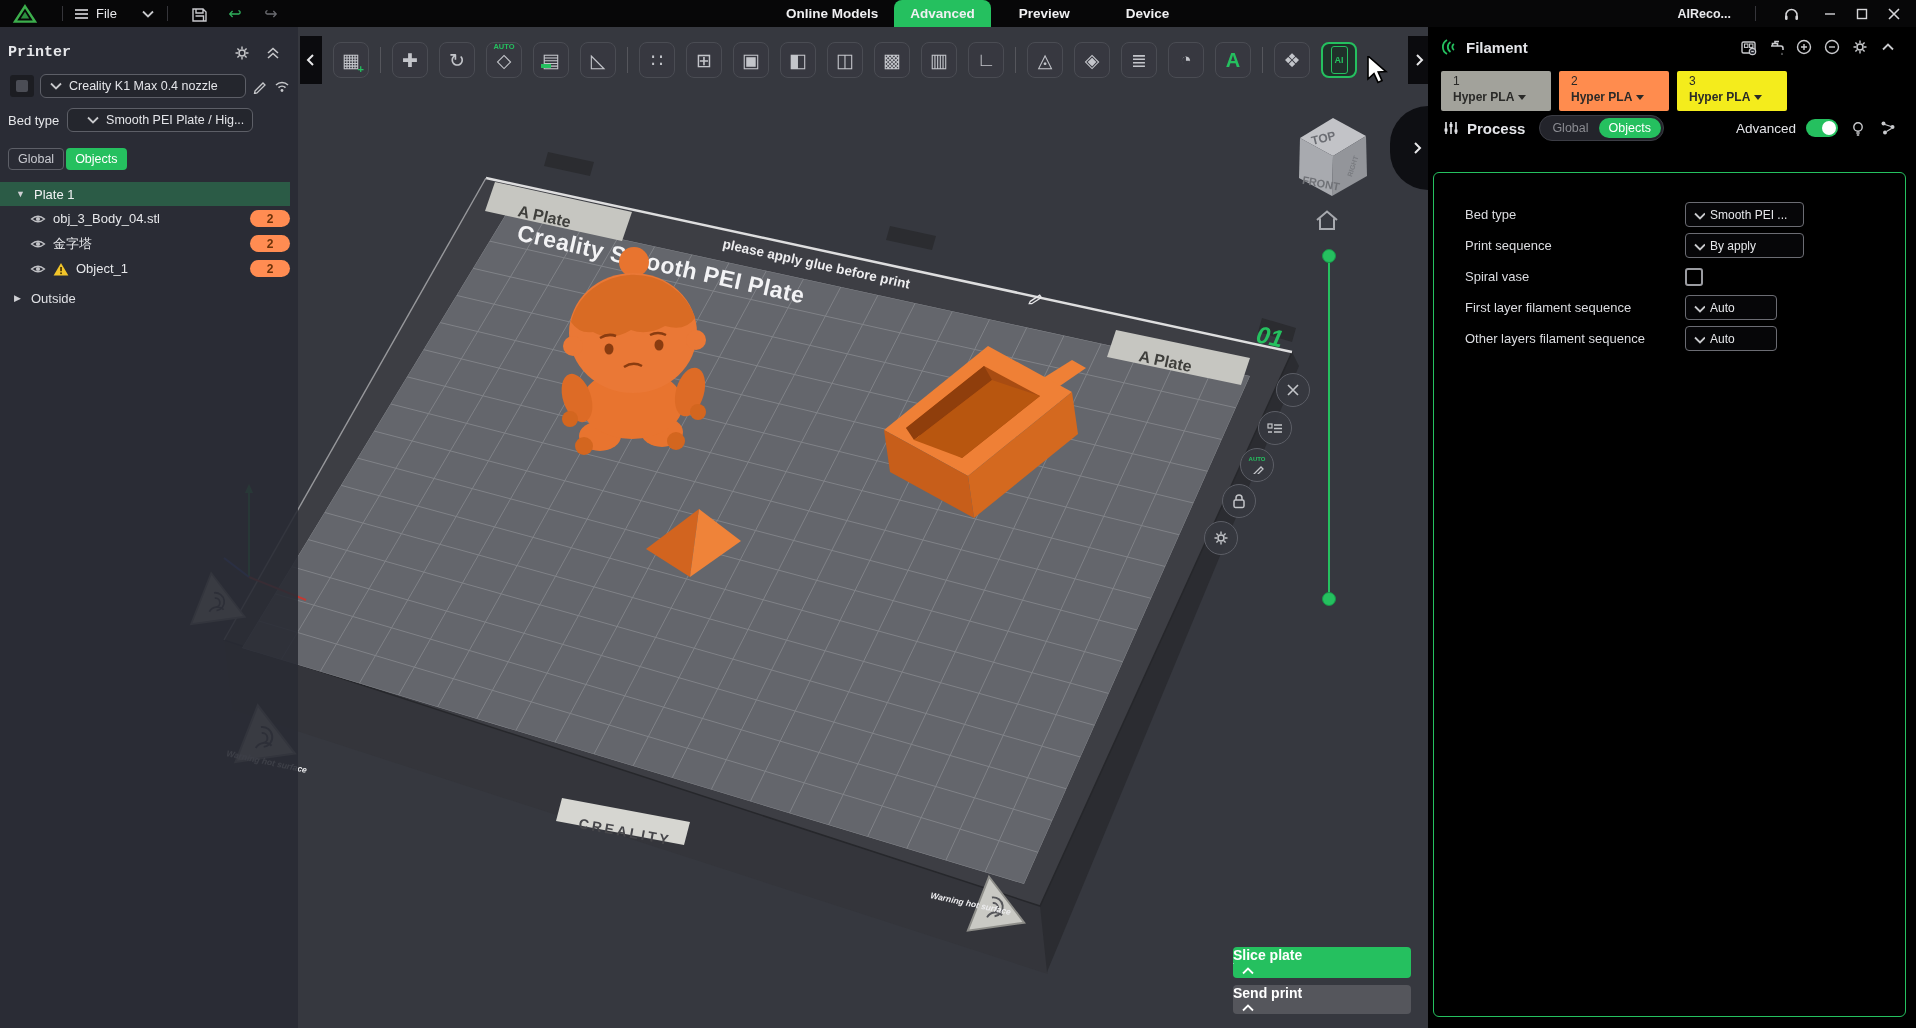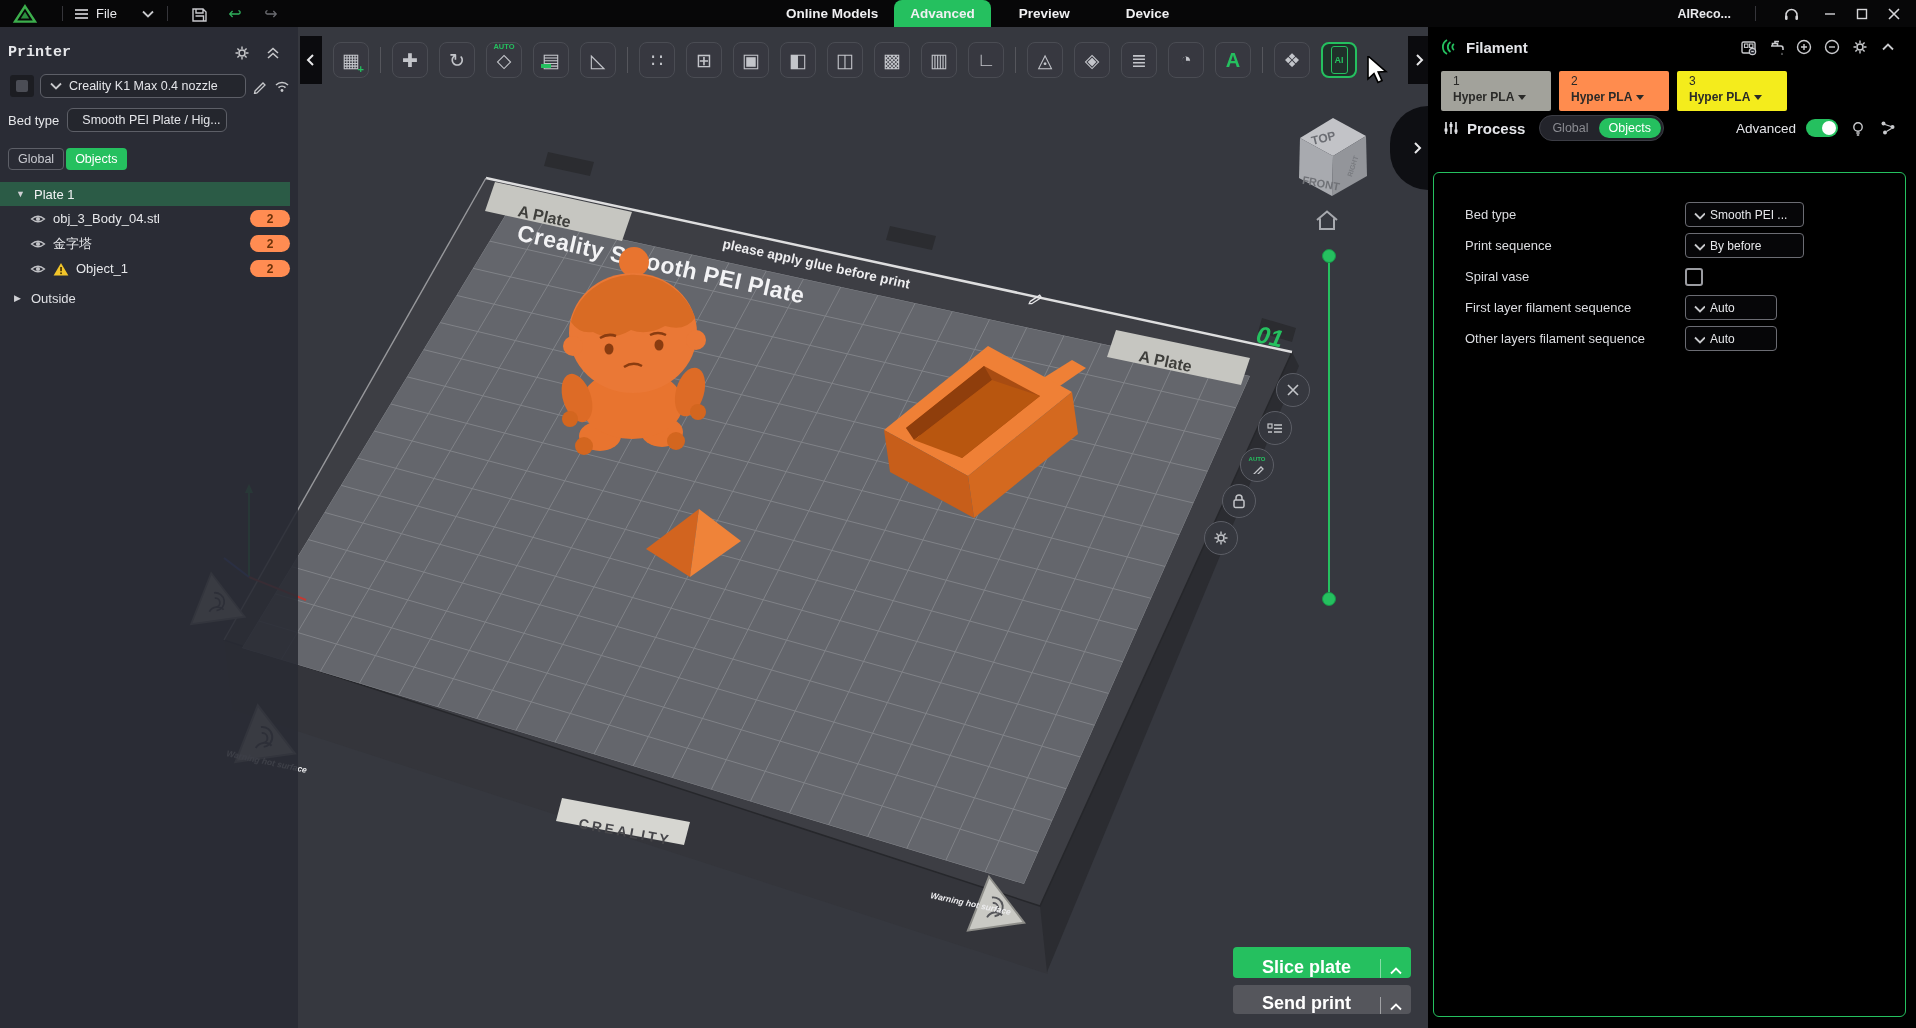--- a/index.html
+++ b/index.html
@@ -23,21 +23,21 @@
 
   
   #scene{position:absolute;left:0;top:0;z-index:1;}
 
   
   .wg{position:absolute;z-index:2;}
   .arcbtn{width:34px;height:34px;border-radius:50%;background:rgba(54,56,63,.92);border:1px solid #5c5e66;display:flex;flex-direction:column;align-items:center;justify-content:center;color:#bfc1c6;font-size:14px;}
   #slider-line{left:1328px;top:256px;width:2px;height:344px;background:#25c05f;}
   .slider-dot{width:14px;height:14px;border-radius:50%;background:#25c05f;border:1px solid #179549;}
   #collapse-right{left:1390px;top:106px;width:38px;height:84px;border-radius:84px 0 0 84px;background:#0e0f13;display:flex;align-items:center;justify-content:flex-end;padding-right:4px;color:#e8e8ea;}
-  .bigbtn{left:1233px;width:178px;border-radius:4px;display:flex;align-items:flex-end;color:#fff;font-weight:bold;font-size:18px;}
+  .bigbtn{left:1233px;width:178px;border-radius:4px;display:flex;align-items:flex-start;color:#fff;font-weight:bold;font-size:14px;flex-direction:column;}
   .bigbtn .lbl{flex:1;text-align:center;}
   .bigbtn .dv{width:1px;height:60%;background:rgba(255,255,255,.45);}
   .bigbtn .chv{width:30px;display:flex;align-items:center;justify-content:center;}
   #slice-btn{top:947px;height:31px;background:#25c05f;}
   #send-btn{top:985px;height:29px;background:#55565c;}
 
   
   #toolbar{position:absolute;left:300px;top:36px;width:1130px;height:48px;z-index:3;display:flex;align-items:center;}
   .tool-end{width:22px;height:48px;background:#0b0b0e;display:flex;align-items:center;justify-content:center;color:#e6e6e8;flex:none;}
   .tbtn{width:36px;height:36px;margin-left:11px;border:1px solid #4a4c53;border-radius:8px;background:rgba(56,58,65,.35);color:#c3c5ca;font-size:19px;display:flex;align-items:center;justify-content:center;position:relative;flex:none;}
@@ -52,21 +52,21 @@
   #left-panel{position:absolute;left:0;top:27px;bottom:0;width:298px;background:rgba(41,43,52,.9);z-index:4;color:#e6e7ea;font-size:13px;}
   #lp-head{display:flex;align-items:center;padding:17px 18px 0 8px;gap:16px;}
   #lp-head .t{flex:1;font-weight:bold;font-size:15px;font-family:Liberation Mono, monospace;}
   .lrow{display:flex;align-items:center;}
   #printer-row{margin:13px 8px 0 10px;gap:6px;}
   #printer-thumb{width:24px;height:22px;border-radius:3px;background:#1c1d22;flex:none;position:relative;}
   #printer-thumb::after{content:"";position:absolute;left:6px;top:5px;width:12px;height:12px;background:#4b4d55;border-radius:2px;}
   .ddl{height:24px;border:1px solid #5d5f67;border-radius:6px;background:rgba(30,31,37,.5);display:flex;align-items:center;gap:6px;padding:0 8px;color:#e4e5e9;font-size:12.5px;white-space:nowrap;overflow:hidden;}
   #printer-dd{width:208px;}
   #bed-row{margin:10px 8px 0 8px;gap:8px;}
-  #bed-dd{width:160px;}
+  #bed-dd{width:186px;justify-content:flex-end;}
   #scope-tabs{margin:16px 0 0 8px;display:flex;}
   .scope{height:22px;padding:0 9px;display:flex;align-items:center;font-size:12.5px;border-radius:4px;}
   .scope.off{border:1px solid #5d5f67;color:#c9cad0;}
   .scope.on{background:#25c05f;color:#fff;margin-left:2px;}
   #plate-row{margin-top:12px;width:290px;height:24px;background:#2b5b46;display:flex;align-items:center;gap:8px;padding-left:16px;font-size:13px;color:#f2f3f5;}
   .tree-item{height:25px;display:flex;align-items:center;gap:7px;padding:0 8px 0 30px;}
   .badge{margin-left:auto;width:40px;height:17px;border-radius:9px;background:#ff8c52;color:#6b3108;font-size:12px;font-weight:bold;display:flex;align-items:center;justify-content:center;}
   .caret{font-size:9px;color:#cfd0d4;width:10px;}
   #outside-row{margin-top:6px;padding-left:14px;height:22px;display:flex;align-items:center;gap:7px;color:#dfe0e4;}
 
@@ -658,21 +658,21 @@
             </svg>
           <span>Smooth PEI ...</span>
         </div>
       </div>
       <div class="prow">
         <span class="lb">Print sequence</span>
         <div class="sel w1">
           <svg width="12" height="12">
               <use href="#chev-d" color="#c9cacd"></use>
             </svg>
-          <span>By before</span>
+          <span>By apply</span>
         </div>
       </div>
       <div class="prow">
         <span class="lb">Spiral vase</span>
         <span class="cbox" style="margin-right:101px"></span>
       </div>
       <div class="prow">
         <span class="lb">First layer filament sequence</span>
         <div class="sel w2" style="margin-right:27px">
           <svg width="12" height="12">

